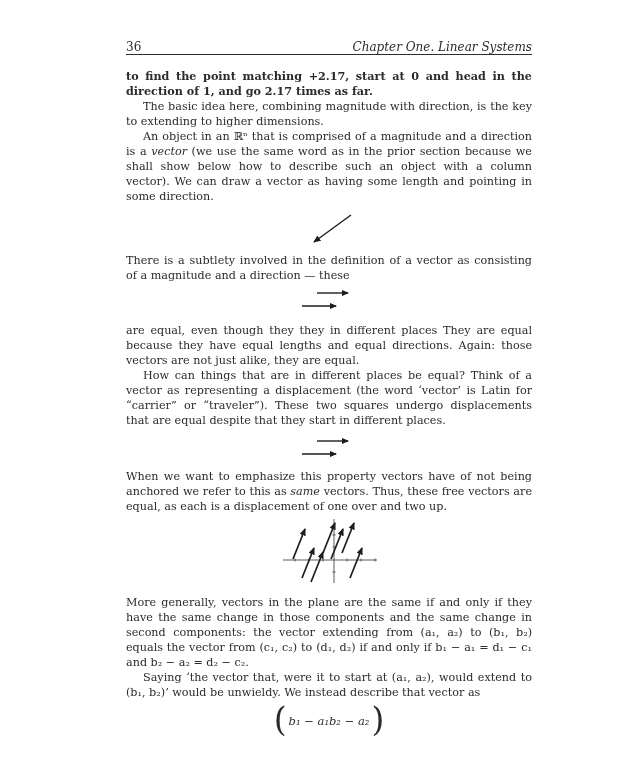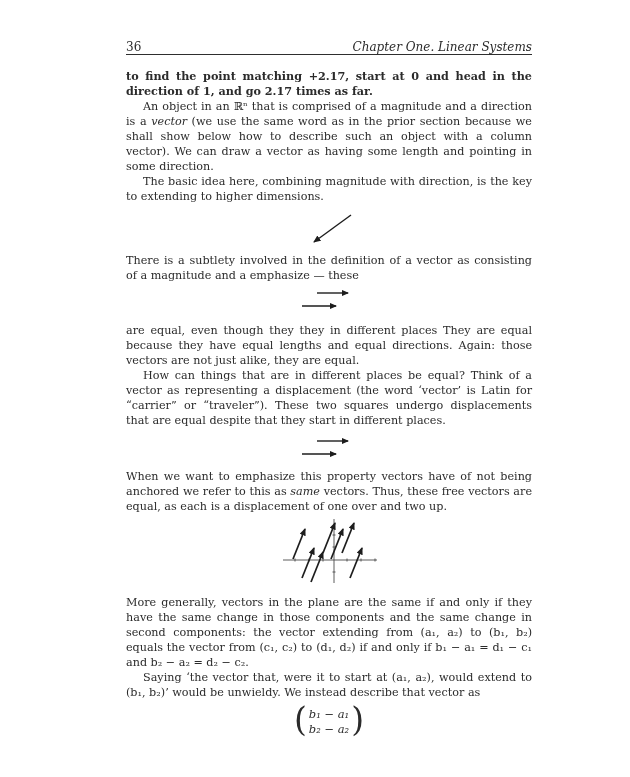--- a/index.html
+++ b/index.html
@@ -45,21 +45,21 @@
     margin-top: 5px;
   }
   .paren {
     font-size: 33px;
     line-height: 1;
     font-weight: 400;
     transform: translateY(-2px);
   }
   .vec-col {
     display: flex;
-    flex-direction: column;
+    flex-direction: row;
     padding: 0 2px;
     font-style: italic;
     font-size: 11.5px;
     line-height: 14.5px;
     text-align: left;
   }
   .defs-holder { position: absolute; width: 0; height: 0; overflow: hidden; }
 </style>
 </head>
 <body>
@@ -74,31 +74,31 @@
 
 <div class="content">
 
   <div class="header">
     <span>36</span>
     <span class="chapter">Chapter One. Linear Systems</span>
   </div>
 
   <p class="p-first">to find the point matching +2.17, start at 0 and head in the direction of 1, and go 2.17 times as far.</p>
 
+  <p class="indent">The basic idea here, combining magnitude with direction, is the key to extending to higher dimensions.</p>
+
   <p class="indent"><span>An object in an ℝⁿ that is comprised of a magnitude and a direction is a </span><em>vector</em><span> (we use the same word as in the prior section because we shall show below how to describe such an object with a column vector). We can draw a vector as having some length and pointing in some direction.</span></p>
-
-  <p class="indent">The basic idea here, combining magnitude with direction, is the key to extending to higher dimensions.</p>
 
   <div class="fig fig-downleft">
     <svg width="56" height="36" viewBox="0 0 56 36">
       <line x1="50" y1="4" x2="13" y2="31" stroke="#1d1d1d" stroke-width="1.4" marker-end="url(#ah)"></line>
     </svg>
   </div>
 
-  <p>There is a subtlety involved in the definition of a vector as consisting of a magnitude and a emphasize — these</p>
+  <p>There is a subtlety involved in the definition of a vector as consisting of a magnitude and a direction — these</p>
 
   <div class="fig fig-pair1">
     <svg width="58" height="28" viewBox="0 0 58 28">
       <line x1="17" y1="7" x2="48" y2="7" stroke="#1d1d1d" stroke-width="1.4" marker-end="url(#ah)"></line>
       <line x1="2" y1="20" x2="36" y2="20" stroke="#1d1d1d" stroke-width="1.4" marker-end="url(#ah)"></line>
     </svg>
   </div>
 
   <p>are equal, even though they they in different places They are equal because they have equal lengths and equal directions. Again: those vectors are not just alike, they are equal.</p>
 

